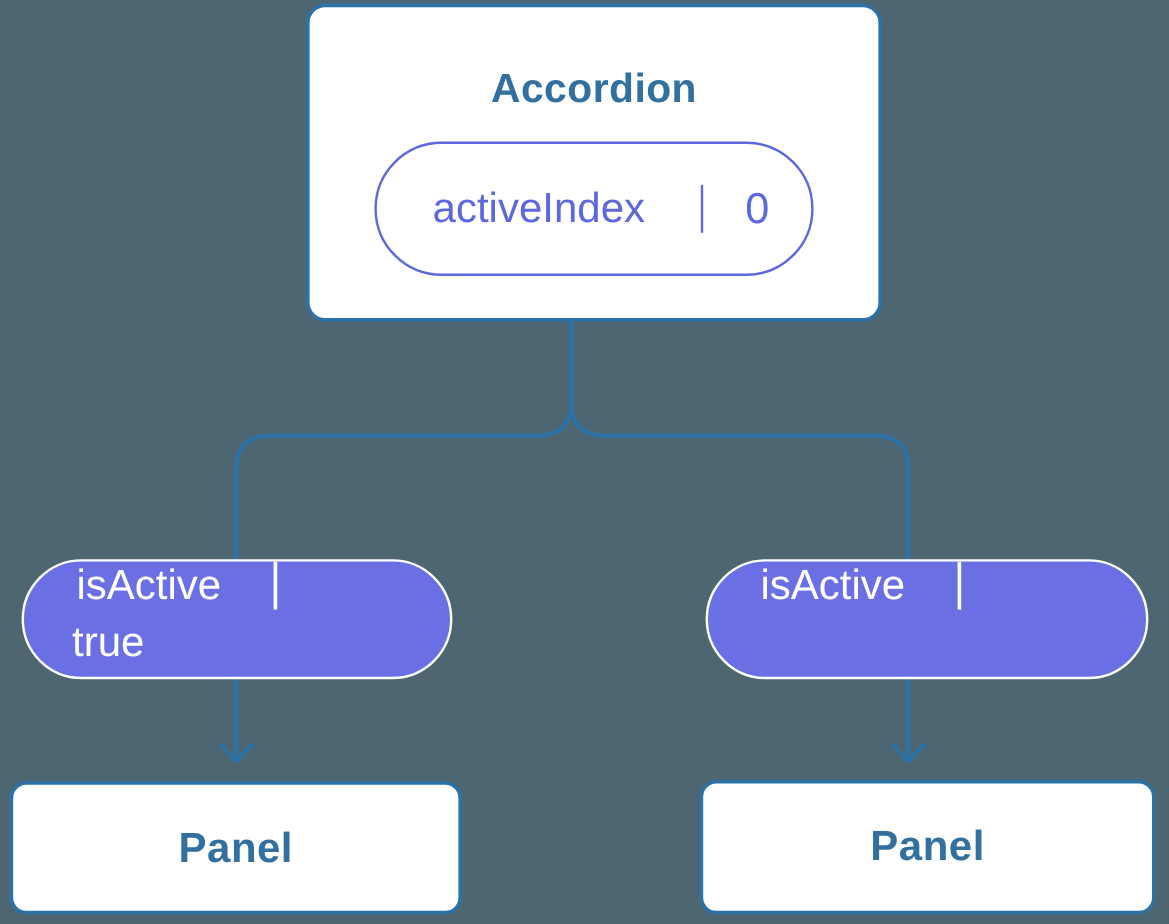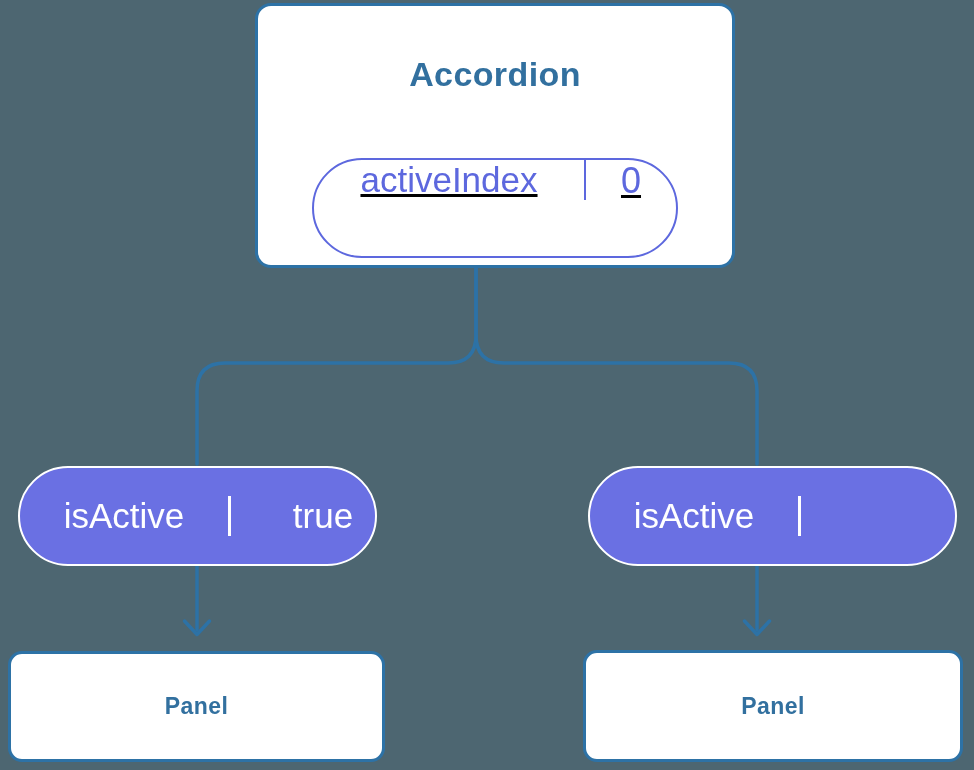--- a/index.html
+++ b/index.html
@@ -18,74 +18,74 @@
     position:relative;
   }
   .stage{position:relative;width:974px;height:770px;background:var(--bg);}
   svg.connectors{position:absolute;left:0;top:0;pointer-events:none;}
   svg.connectors path{stroke:var(--blue);stroke-width:3.5;fill:none;stroke-linecap:round;stroke-linejoin:round;}
 
   .card{
     position:absolute;
     background:var(--white);
     border:3px solid var(--blue);
-    gap:40px;
   }
   .root-card{
     left:255px;top:3px;width:480px;height:265px;
     border-radius:16px;
     display:flex;flex-direction:column;align-items:center;
   }
   .root-title{
     margin-top:49px;
     font-size:34px;line-height:38px;font-weight:600;
     color:var(--heading);letter-spacing:.4px;
   }
   .state-pill{
     margin-top:25px;
-    width:366px;height:100px;
+    width:366px;height:112px;
     border:2.5px solid var(--purple-stroke);
     border-radius:60px;
     background:var(--white);
-    display:flex;align-items:flex-start;overflow:hidden;text-decoration:underline;
+    display:flex;align-items:center;overflow:hidden;
   }
   .state-pill .pill-label{
     width:272px;display:flex;align-items:center;justify-content:center;
     font-size:35px;color:var(--purple-stroke);
     border-right:2.5px solid var(--purple-stroke);
   }
   .state-pill .pill-value{
     flex:1;display:flex;align-items:center;justify-content:center;
     font-size:36px;color:var(--purple-stroke);
   }
 
   .prop-pill{
     position:absolute;top:466px;height:100px;
     background:var(--purple);
     border:2.5px solid var(--white);
     border-radius:60px;
-    display:flex;align-items:center;overflow:hidden;
+    display:flex;align-items:flex-start;overflow:hidden;
     color:var(--white);
+    flex-direction:column;
   }
   .prop-pill.left{left:18px;width:359px;}
   .prop-pill.right{left:588px;width:369px;}
   .prop-pill .pill-label{
     width:211px;display:flex;align-items:center;justify-content:center;
     font-size:35px;border-right:3px solid var(--white);
   }
   .prop-pill .pill-value{
     flex:1;display:flex;align-items:center;justify-content:center;
     font-size:35px;
     margin-left:40px;
   }
 
   .panel-card{
     border-radius:14px;
     display:flex;align-items:center;justify-content:center;
-    font-size:23px;font-weight:600;color:var(--heading);letter-spacing:.4px;
+    font-size:35px;font-weight:600;color:var(--heading);letter-spacing:.4px;
   }
   .panel-card.left{left:8px;top:651px;width:377px;height:111px;}
   .panel-card.right{left:583px;top:650px;width:380px;height:112px;}
 </style>
 </head>
 <body>
 
 <div class="stage">
 
   <svg class="connectors" width="974" height="770" viewBox="0 0 974 770">

